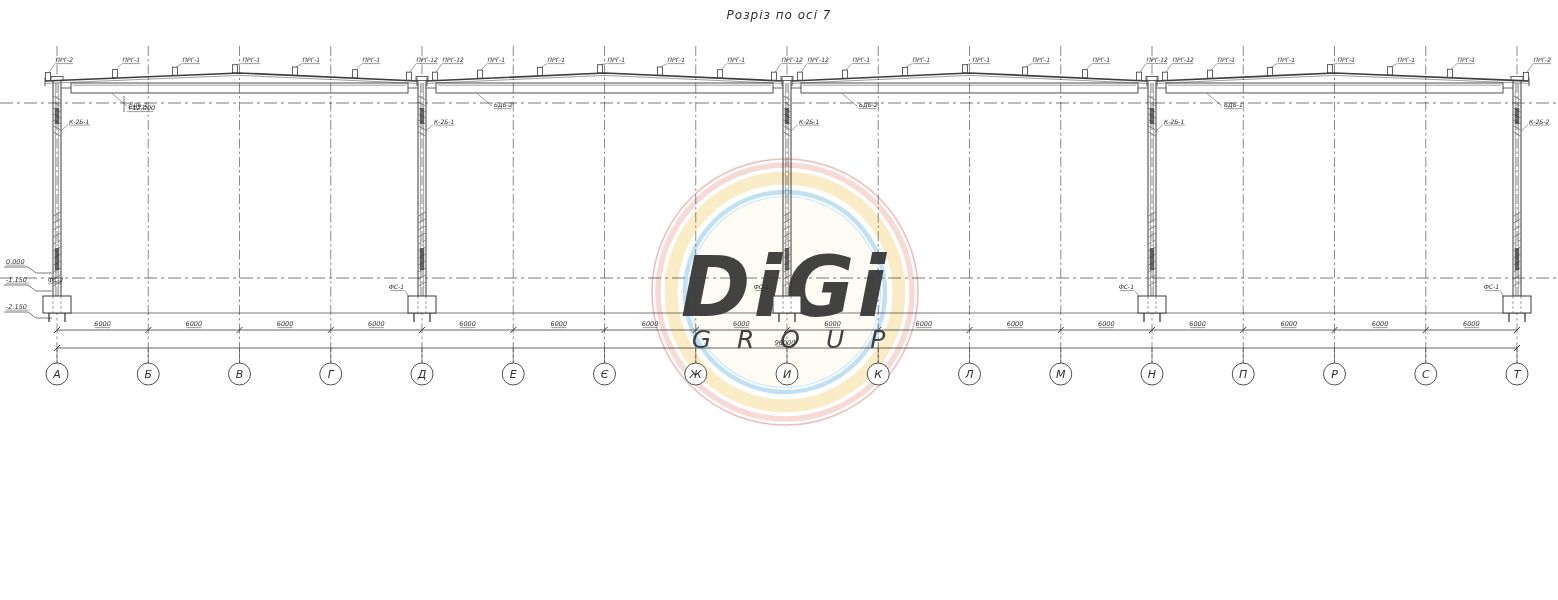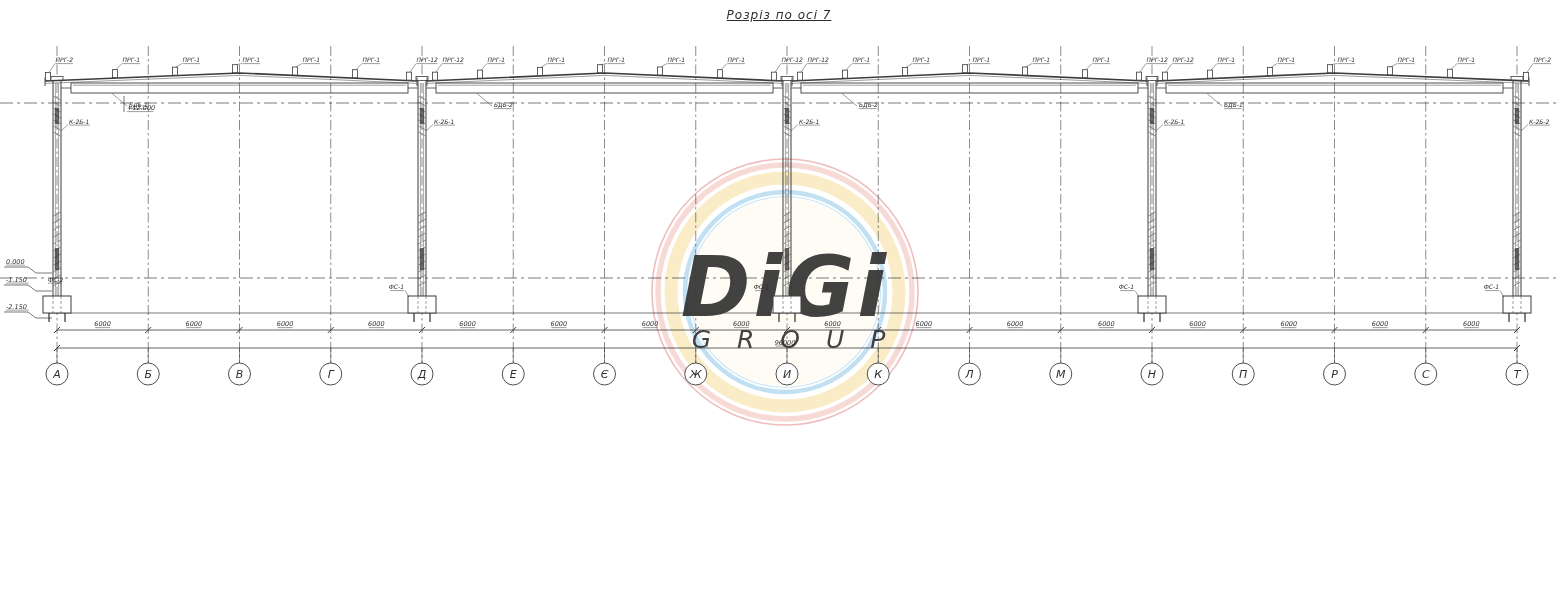--- a/index.html
+++ b/index.html
@@ -1,20 +1,20 @@
 <!DOCTYPE html>
 <html><head>
 <meta charset="utf-8">
 <style>
   html,body{margin:0;padding:0;background:#fff;}
   .canvas{position:relative;width:1558px;height:600px;background:#ffffff;overflow:hidden;
           font-family:"DejaVu Sans",sans-serif;}
   .title{position:absolute;top:8px;left:0;right:0;text-align:center;
          font:italic 12px "DejaVu Sans",sans-serif;color:#2e2e2e;
-         text-decoration:underline;letter-spacing:1px;}
+         letter-spacing:1px;}
   svg{position:absolute;left:0;top:0;}
   text{font-family:"DejaVu Sans",sans-serif;font-style:italic;fill:#2e2e2e;}
 </style>
 </head>
 <body>
 
 <div class="canvas">
   <div class="title">Розріз по осі 7</div>
   <svg id="drw" width="1558" height="600" viewBox="0 0 1558 600">
       <g>

